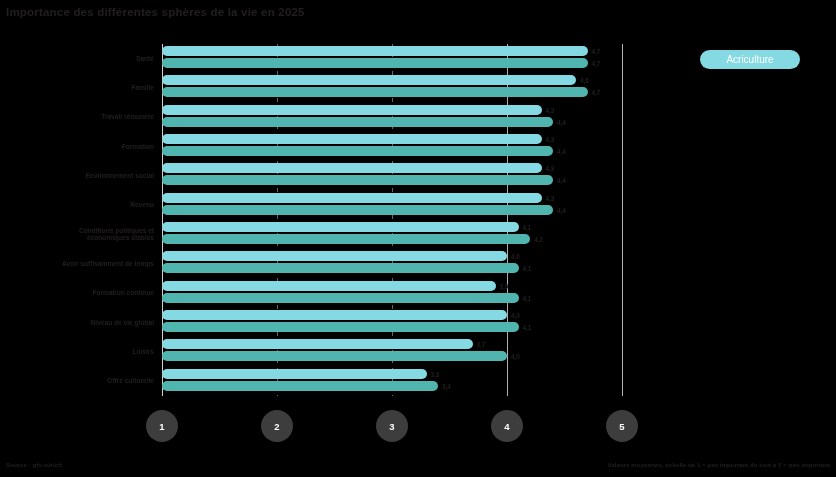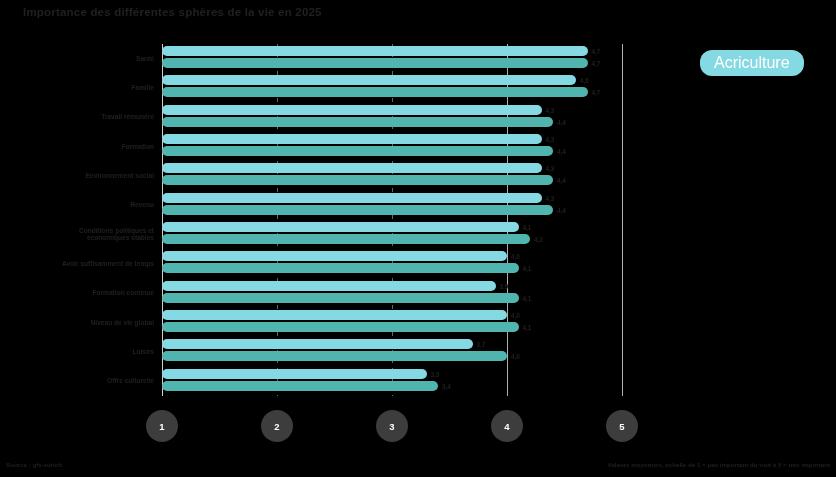--- a/index.html
+++ b/index.html
@@ -1,21 +1,21 @@
 <!DOCTYPE html>
 <html><head>
 <meta charset="utf-8">
 <style>
   html,body{margin:0;padding:0;background:#000;}
   body{width:836px;height:477px;overflow:hidden;
        font-family:"Liberation Sans","DejaVu Sans",sans-serif;}
   .page{position:relative;width:836px;height:477px;background:#000;}
 
   .title{position:absolute;left:6px;top:6px;font-size:11.5px;font-weight:bold;
-         color:#231f20;letter-spacing:0.2px;white-space:nowrap;margin-left:17px;}
+         color:#231f20;letter-spacing:0.2px;white-space:nowrap;}
 
   
   .plot{position:absolute;left:162px;top:44px;width:460px;height:352px;}
   .grid-line{position:absolute;top:0;bottom:0;width:1px;background:#8a8a8a;opacity:.55;}
   .grid-line.solid{background:#cfcfcf;opacity:.85;}
   .grid-line.dashed{background:transparent;
         background-image:linear-gradient(to bottom,#b9b9b9 0 4px,transparent 4px 9px);
         background-size:1px 9px;}
   .axis-left{position:absolute;left:0;top:0;bottom:0;width:1px;background:#d8d8d8;}
 
@@ -33,21 +33,21 @@
   .val.b{top:17px;}
 
   
   .ticks{position:absolute;left:162px;top:410px;width:460px;height:34px;}
   .tick{position:absolute;top:0;width:32px;height:32px;border-radius:50%;
         background:#3d3d3d;color:#fff;font-size:9.5px;font-weight:bold;
         display:flex;align-items:center;justify-content:center;transform:translateX(-16px);}
 
   
   .legend{position:absolute;left:700px;top:50px;display:flex;flex-direction:column;gap:10px;}
-  .legend-item{border-radius:12px;padding:4px 14px;color:#fff;font-size:16px;
+  .legend-item{border-radius:12px;padding:4px 14px;color:#fff;font-size:10px;
        text-align:center;min-width:72px;}
 
   .footer-left{position:absolute;left:6px;top:461px;font-size:6.2px;font-weight:bold;color:#231f20;}
   .footer-right{position:absolute;right:6px;top:461px;font-size:6.2px;font-weight:bold;color:#231f20;}
 </style>
 </head>
 <body>
 
 <div class="page">
 

